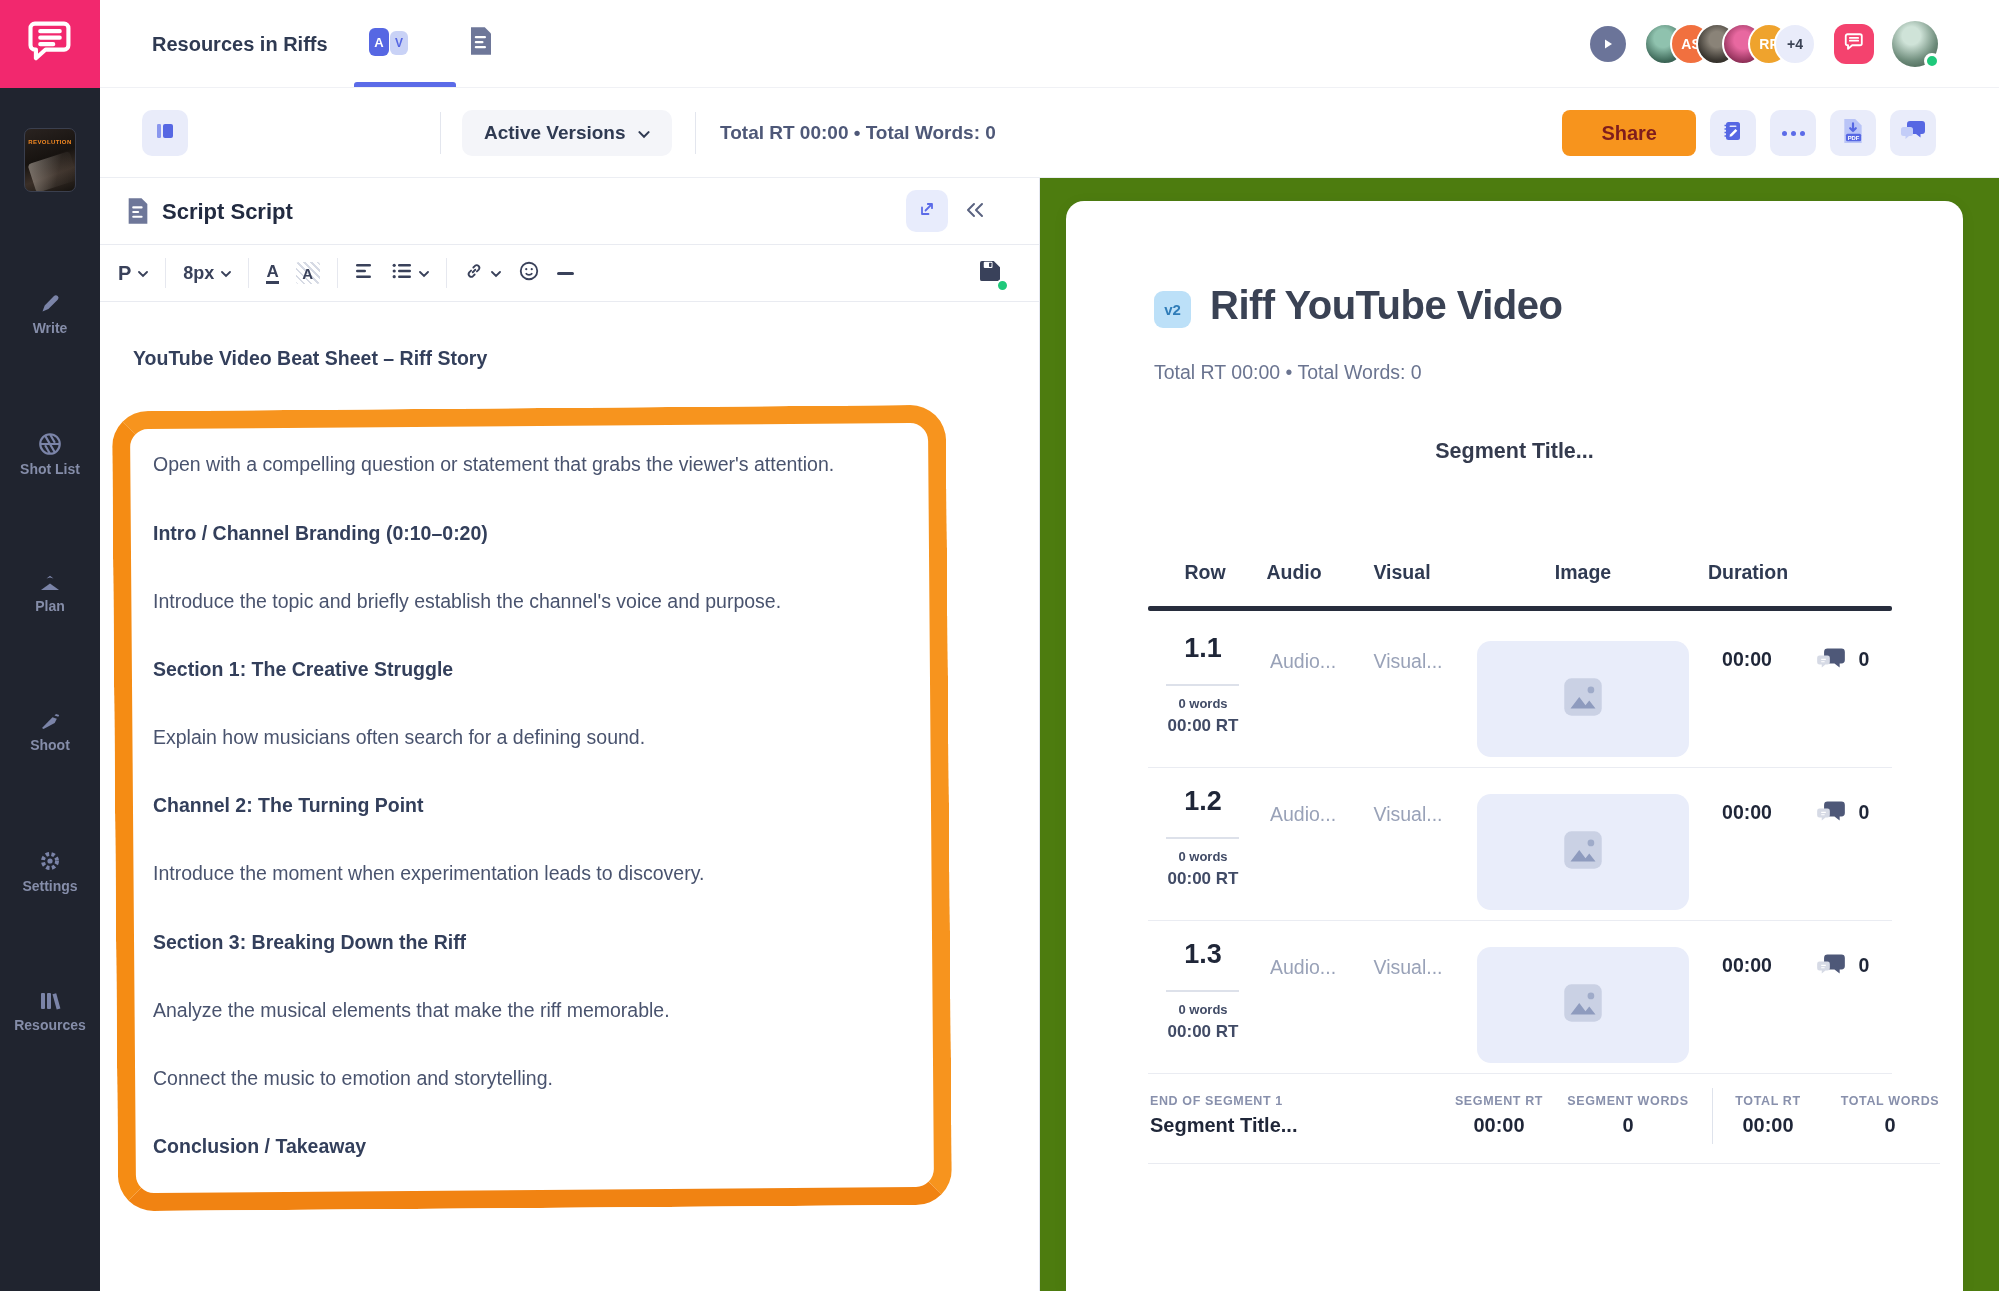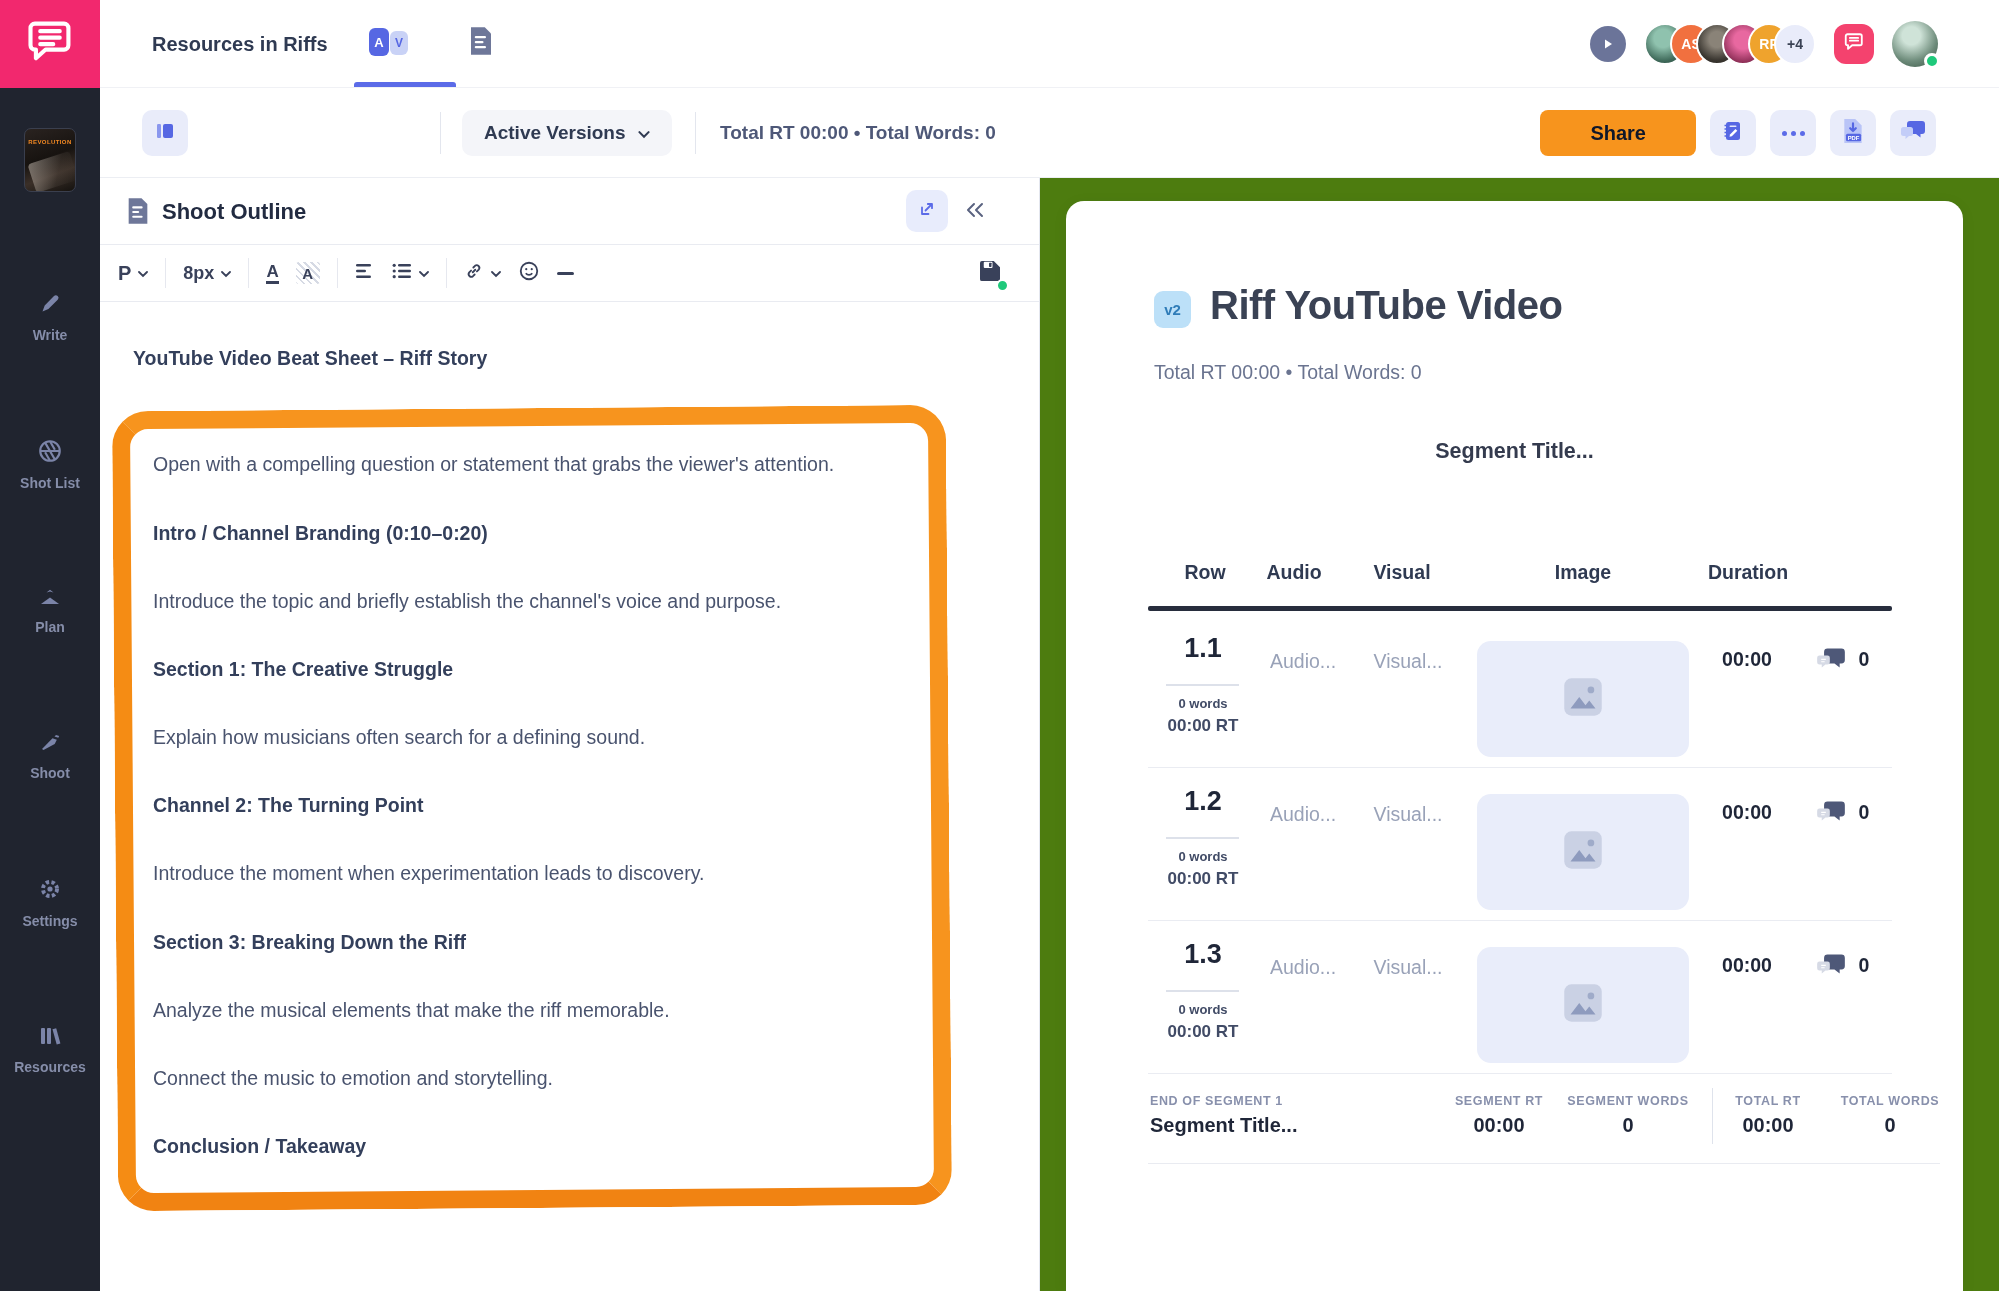--- a/index.html
+++ b/index.html
@@ -11,21 +11,21 @@
   }
   
   .rail { position:absolute; left:0; top:0; width:100px; height:1291px; background:#20242F; z-index:5; }
   .logo { position:absolute; left:0; top:0; width:100px; height:88px; background:#F2286E; display:flex; align-items:center; justify-content:center; }
   .thumb { position:absolute; left:24px; top:128px; width:52px; height:64px; border-radius:7px; overflow:hidden;
     background:linear-gradient(160deg,#2a2320 0%,#171310 45%,#3a2f28 70%,#15120f 100%); border:1px solid #3a3f4e; }
   .thumb .t-label { display:block; margin-top:10px; text-align:center; font-size:6px; font-weight:800; color:#F28822; letter-spacing:.4px; }
   .thumb:after { content:""; position:absolute; left:6px; top:28px; width:44px; height:30px;
     background:linear-gradient(120deg,rgba(200,190,180,.55),rgba(120,110,100,.15) 60%,transparent); transform:rotate(-18deg); border-radius:4px; }
   .nav { position:absolute; left:0; top:292px; width:100px; display:flex; flex-direction:column; gap:95px; align-items:center; }
-  .nav-item { display:flex; flex-direction:column; align-items:center; gap:7px; cursor:pointer; }
+  .nav-item { display:flex; flex-direction:column; align-items:center; cursor:pointer; }
   .nav-label { font-size:14px; font-weight:600; color:#858DA9; }
   
   .bar1 { position:absolute; left:100px; top:0; right:0; height:88px; background:#fff; border-bottom:1px solid #F0F1F5; z-index:4; }
   .proj-title { position:absolute; left:52px; top:0; height:88px; display:flex; align-items:center; font-size:20px; font-weight:700; color:#2F3A52; }
   .tab { position:absolute; top:0; height:86px; width:46px; display:flex; align-items:center; justify-content:center; cursor:pointer; }
   .tab-av { left:266px; } .tab-doc { left:358px; }
   .tab-underline { position:absolute; left:254px; bottom:0; width:102px; height:5px; background:#5B6BE8; border-radius:3px 3px 0 0; }
   .avtab { position:relative; width:44px; height:30px; }
   .avtab .a { position:absolute; left:2px; top:0; width:20px; height:28px; background:#5667E3; border-radius:6px; color:#fff; font-size:13px; font-weight:800; display:flex; align-items:center; justify-content:center; }
   .avtab .v { position:absolute; left:23px; top:3px; width:18px; height:24px; background:#C9D2F6; border-radius:6px; color:#5667E3; font-size:12px; font-weight:800; display:flex; align-items:center; justify-content:center; }
@@ -47,21 +47,21 @@
   .online-dot { position:absolute; right:-2px; bottom:-2px; width:16px; height:16px; border-radius:50%; background:#1FC97B; border:3px solid #fff; }
   
   .bar2 { position:absolute; left:100px; top:88px; right:0; height:90px; background:#fff; border-bottom:1px solid #ECEEF3; z-index:4; }
   .kanban-btn { position:absolute; left:42px; top:22px; width:46px; height:46px; border-radius:10px; background:#E9ECFA; display:flex; align-items:center; justify-content:center; cursor:pointer; }
   .doc-title { position:absolute; left:102px; top:0; height:90px; display:flex; align-items:center; font-size:20px; font-weight:700; color:#2F3A52; }
   .vdiv { position:absolute; top:24px; width:1px; height:42px; background:#E3E6EE; }
   .vdiv-1 { left:340px; } .vdiv-2 { left:595px; }
   .versions { position:absolute; left:362px; top:22px; height:46px; border-radius:10px; background:#F4F5F9; display:flex; align-items:center; gap:12px; padding:0 22px; font-size:19px; font-weight:700; color:#2F3A52; cursor:pointer; }
   .totals { position:absolute; left:620px; top:0; height:90px; display:flex; align-items:center; font-size:19px; font-weight:600; color:#4E5878; }
   .bar2-right { position:absolute; right:63px; top:22px; display:flex; gap:14px; align-items:center; }
-  .share-btn { height:46px; padding:0 50px; border-radius:8px; background:#F7941D; color:#0f172a; font-size:20px; font-weight:700; display:flex; align-items:center; cursor:pointer; border:none; font-family:inherit; }
+  .share-btn { height:46px; padding:0 39px; border-radius:8px; background:#F7941D; color:#7f1d1d; font-size:20px; font-weight:700; display:flex; align-items:center; cursor:pointer; border:none; font-family:inherit; }
   .sq-btn { width:46px; height:46px; border-radius:10px; background:#E9ECFA; display:flex; align-items:center; justify-content:center; cursor:pointer; }
   .dots { display:flex; gap:4px; }
   .dots i { width:5px; height:5px; border-radius:50%; background:#5B6BE8; }
   
   .editor { position:absolute; left:100px; top:178px; width:940px; bottom:0; background:#fff; border-right:1px solid #E4E7EF; z-index:3; }
   .ed-head { position:relative; height:67px; border-bottom:1px solid #E9EBF1; }
   .ed-head .dicon { position:absolute; left:26px; top:19px; }
   .ed-title { position:absolute; left:62px; top:0; height:67px; display:flex; align-items:center; font-size:22px; font-weight:800; color:#222B41; }
   .expand-btn { position:absolute; left:806px; top:12px; width:42px; height:42px; border-radius:10px; background:#E8ECFC; display:flex; align-items:center; justify-content:center; cursor:pointer; }
   .collapse-btn { position:absolute; left:864px; top:22px; cursor:pointer; }
@@ -275,21 +275,21 @@
 </div>
 
 <section class="editor">
   <div class="ed-head">
     <span class="dicon"><svg width="24" height="28" viewBox="0 0 20 24">
           <path d="M2 1h11l5 5v17H2z" fill="#6E7799"></path>
           <rect x="5" y="8" width="9" height="1.8" rx=".9" fill="#fff"></rect>
           <rect x="5" y="12" width="6" height="1.8" rx=".9" fill="#fff"></rect>
           <rect x="5" y="16" width="9" height="1.8" rx=".9" fill="#fff"></rect>
         </svg></span>
-    <div class="ed-title">Shoot Outline</div>
+    <div class="ed-title">Script Script</div>
     <div class="expand-btn">
       <span><svg width="20" height="20" viewBox="0 0 20 20" fill="none" stroke="#5B6BE8" stroke-width="1.8" stroke-linecap="round" stroke-linejoin="round">
             <path d="M8.5 11.5L15 5M15 5h-4.2M15 5v4.2M5 8.5V15h6.5"></path>
           </svg></span>
     </div>
     <div class="collapse-btn">
       <span><svg width="22" height="20" viewBox="0 0 22 20" fill="none" stroke="#5A6380" stroke-width="2" stroke-linecap="round" stroke-linejoin="round">
             <path d="M10 4l-6 6 6 6M18 4l-6 6 6 6"></path>
           </svg></span>
     </div>

